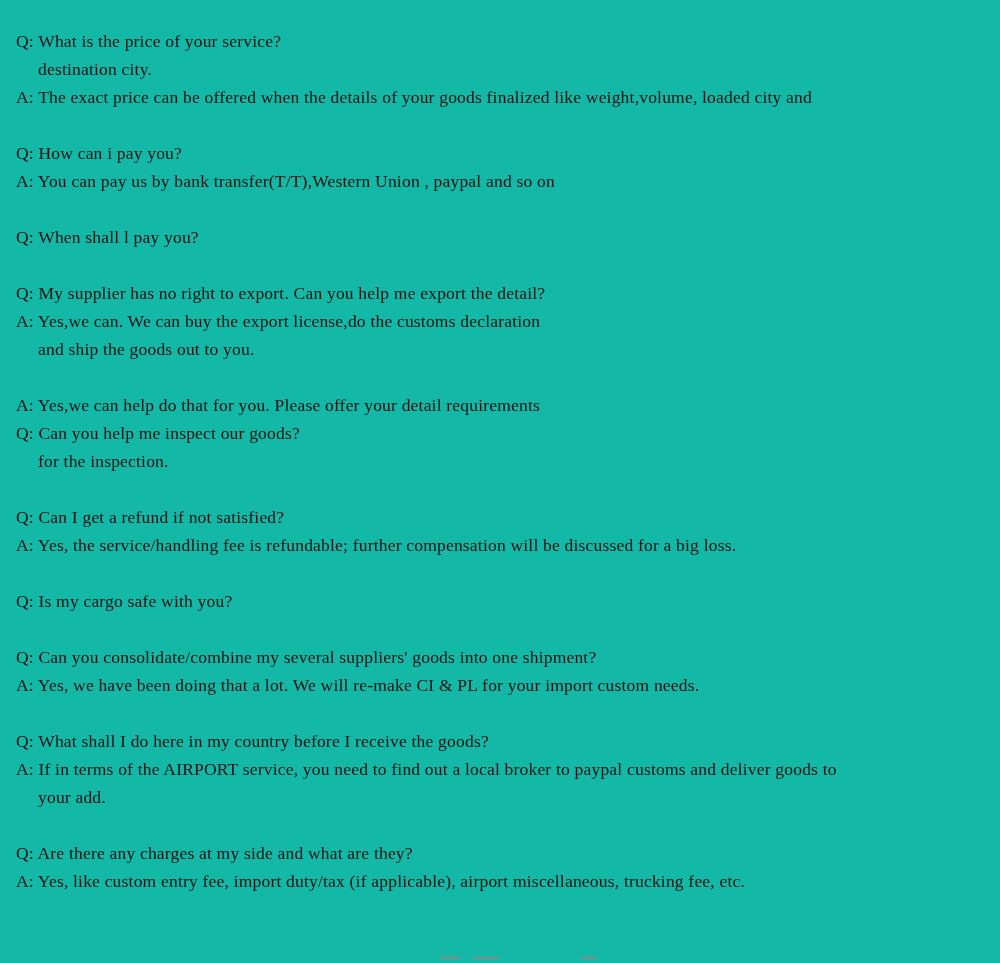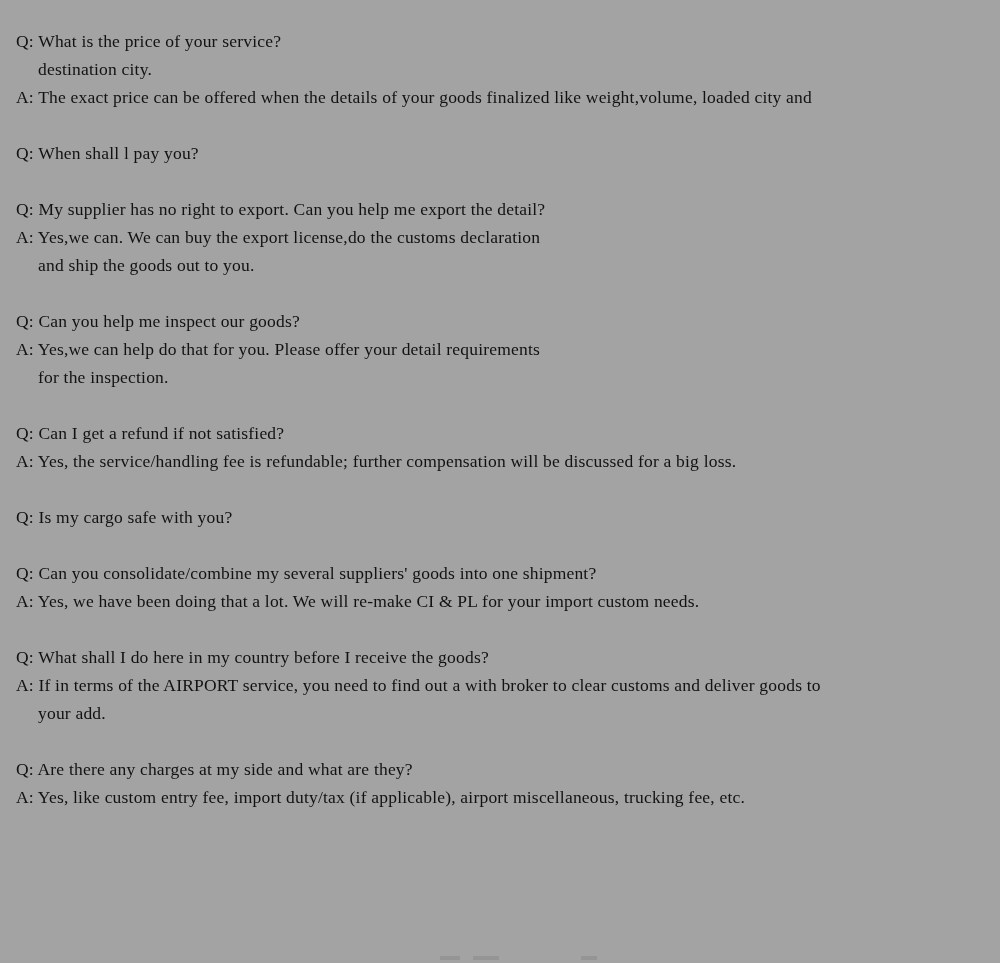--- a/index.html
+++ b/index.html
@@ -2,21 +2,21 @@
 <html><head>
 <meta charset="utf-8">
 <style>
   html, body { margin: 0; padding: 0; background: #ffffff; }
   .doc {
     position: relative;
     width: 1000px;
     height: 963px;
     box-sizing: border-box;
     padding: 27px 16px 0 16px;
-    background: #a3a3a3;
+    background: #14b8a6;
     color: #121212;
     font-family: "Liberation Serif", "DejaVu Serif", serif;
     font-size: 17.5px;
     letter-spacing: 0.2px;
     overflow: hidden;
   }
   .qa { margin: 0 0 28px 0; }
   .line { line-height: 28px; white-space: pre; }
   .cont { padding-left: 22px; }
   .cutoff {
@@ -39,54 +39,58 @@
 <body>
 
 <div class="doc">
 
   <section class="qa">
     <div class="line q">Q: What is the price of your service?</div>
     <div class="line a cont">destination city.</div>
     <div class="line a">A: The exact price can be offered when the details of your goods finalized like weight,volume, loaded city and</div>
   </section>
 
+  <section class="qa">
+    <div class="line q">Q: How can i pay you?</div>
+    <div class="line a">A: You can pay us by bank transfer(T/T),Western Union , paypal and so on</div>
+  </section>
 
   <section class="qa">
     <div class="line q">Q: When shall l pay you?</div>
   </section>
 
   <section class="qa">
     <div class="line q">Q: My supplier has no right to export. Can you help me export the detail?</div>
     <div class="line a">A: Yes,we can. We can buy the export license,do the customs declaration</div>
     <div class="line a cont">and ship the goods out to you.</div>
   </section>
 
   <section class="qa">
+    <div class="line a">A: Yes,we can help do that for you. Please offer your detail requirements</div>
     <div class="line q">Q: Can you help me inspect our goods?</div>
-    <div class="line a">A: Yes,we can help do that for you. Please offer your detail requirements</div>
     <div class="line a cont">for the inspection.</div>
   </section>
 
   <section class="qa">
     <div class="line q">Q: Can I get a refund if not satisfied?</div>
     <div class="line a">A: Yes, the service/handling fee is refundable; further compensation will be discussed for a big loss.</div>
   </section>
 
   <section class="qa">
     <div class="line q">Q: Is my cargo safe with you?</div>
   </section>
 
   <section class="qa">
     <div class="line q">Q: Can you consolidate/combine my several suppliers' goods into one shipment?</div>
     <div class="line a">A: Yes, we have been doing that a lot. We will re-make CI &amp; PL for your import custom needs.</div>
   </section>
 
   <section class="qa">
     <div class="line q">Q: What shall I do here in my country before I receive the goods?</div>
-    <div class="line a">A: If in terms of the AIRPORT service, you need to find out a with broker to clear customs and deliver goods to</div>
+    <div class="line a">A: If in terms of the AIRPORT service, you need to find out a local broker to paypal customs and deliver goods to</div>
     <div class="line a cont">your add.</div>
   </section>
 
   <section class="qa">
     <div class="line q">Q: Are there any charges at my side and what are they?</div>
     <div class="line a">A: Yes, like custom entry fee, import duty/tax (if applicable), airport miscellaneous, trucking fee, etc.</div>
   </section>
 
   <div class="cutoff">
     <i class="m1"></i>

